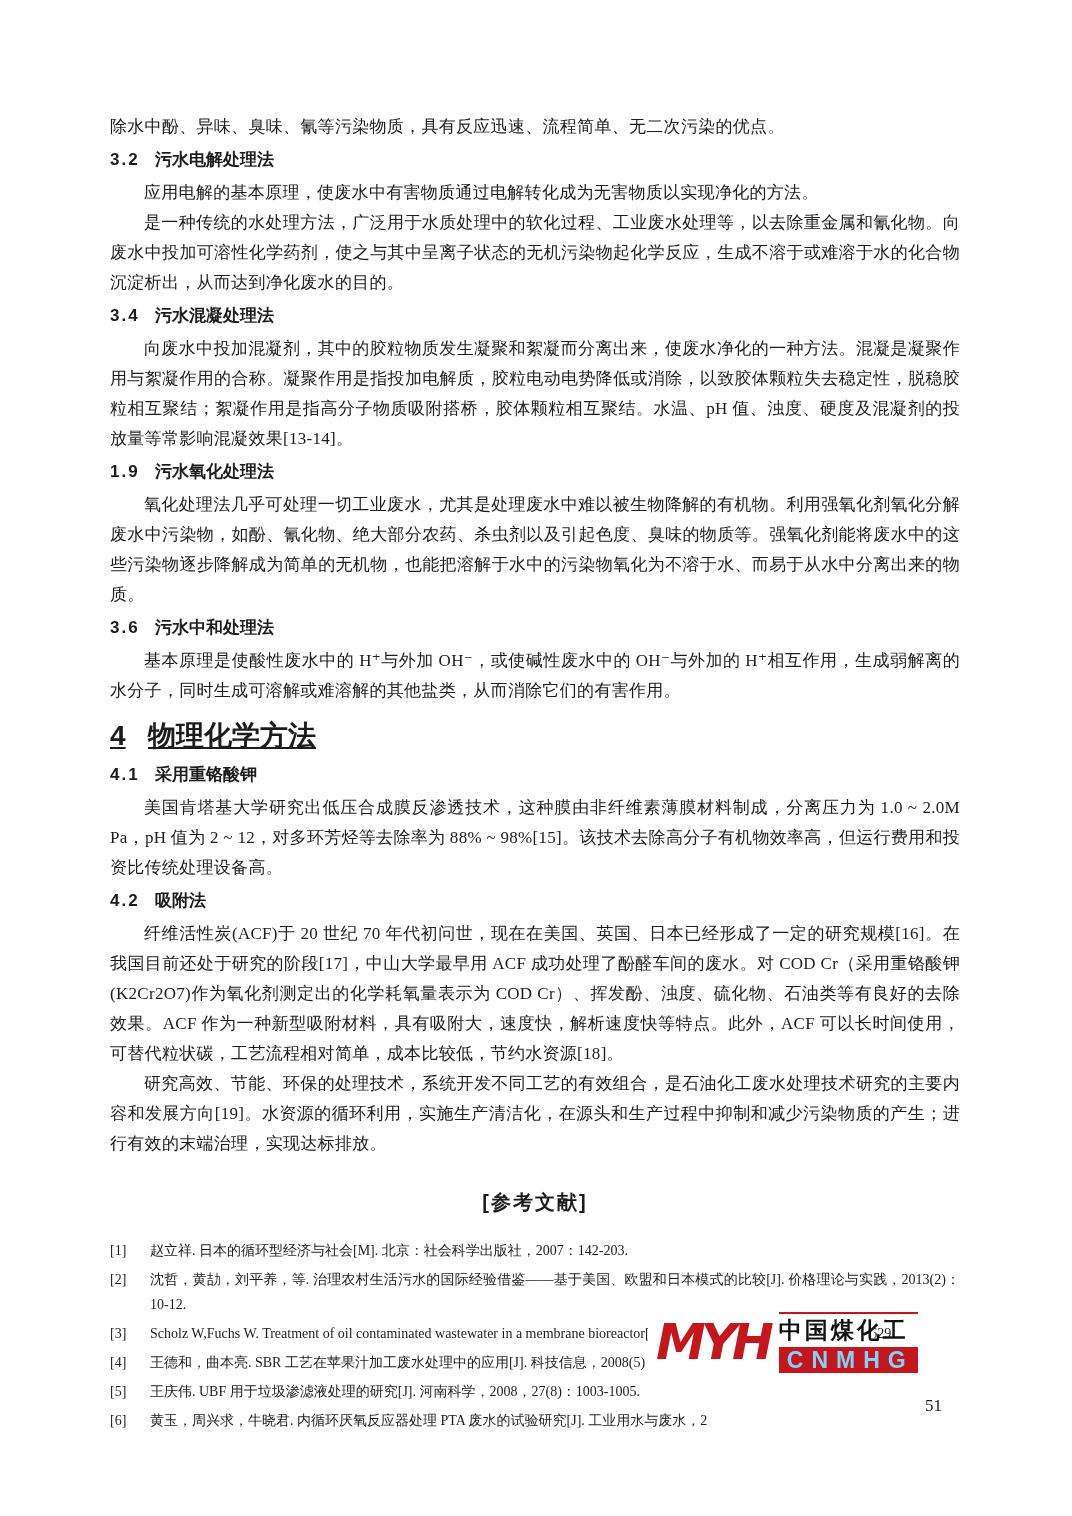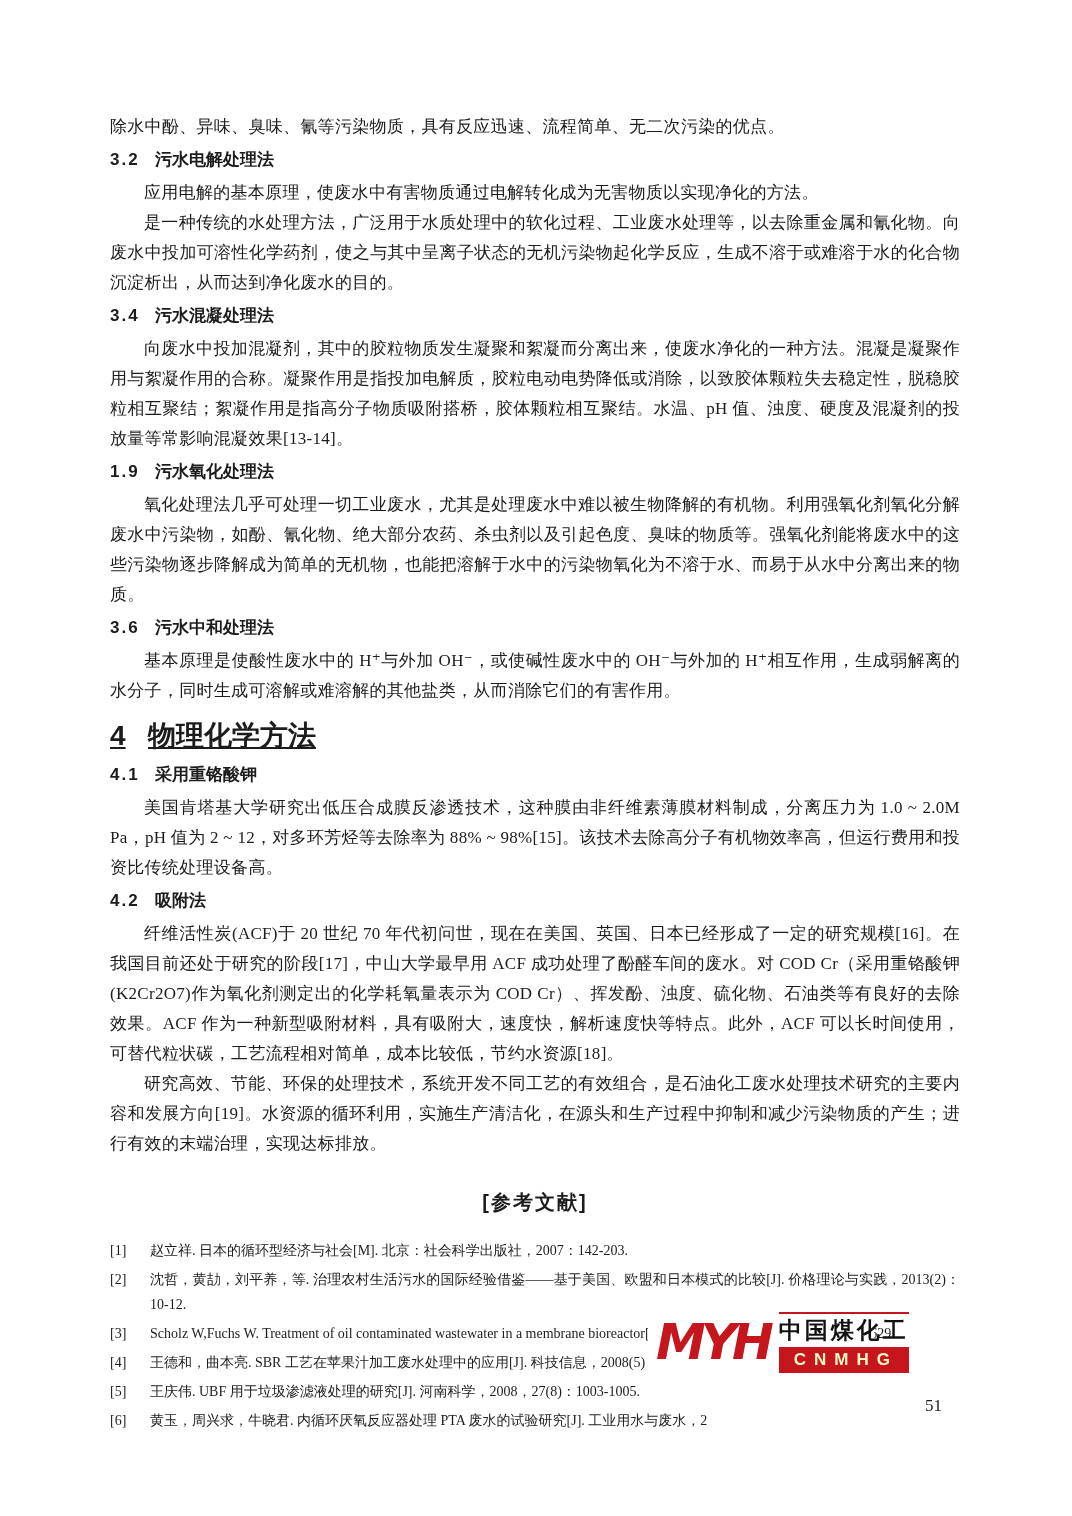--- a/index.html
+++ b/index.html
@@ -96,24 +96,24 @@
     line-height:28px;
     letter-spacing:3px;
     color:#111111;
     border-top:2px solid #c4161c;
     padding-top:2px;
     white-space:nowrap;
   }
   .logo-abbr{
     margin-top:3px;
     background:#c4161c;
-    color:#fef9c3;
-    font-family:"Liberation Sans","DejaVu Sans",sans-serif;
-    font-weight:bold;
-    font-size:17px;
+    color:#7dd3fc;
+    font-family:"Liberation Sans","DejaVu Sans",sans-serif;
+    font-weight:bold;
+    font-size:23px;
     line-height:24px;
     letter-spacing:8px;
     padding:1px 4px 1px 8px;
     text-align:center;
   }
 </style>
 </head>
 <body>
 
 <div class="page">

